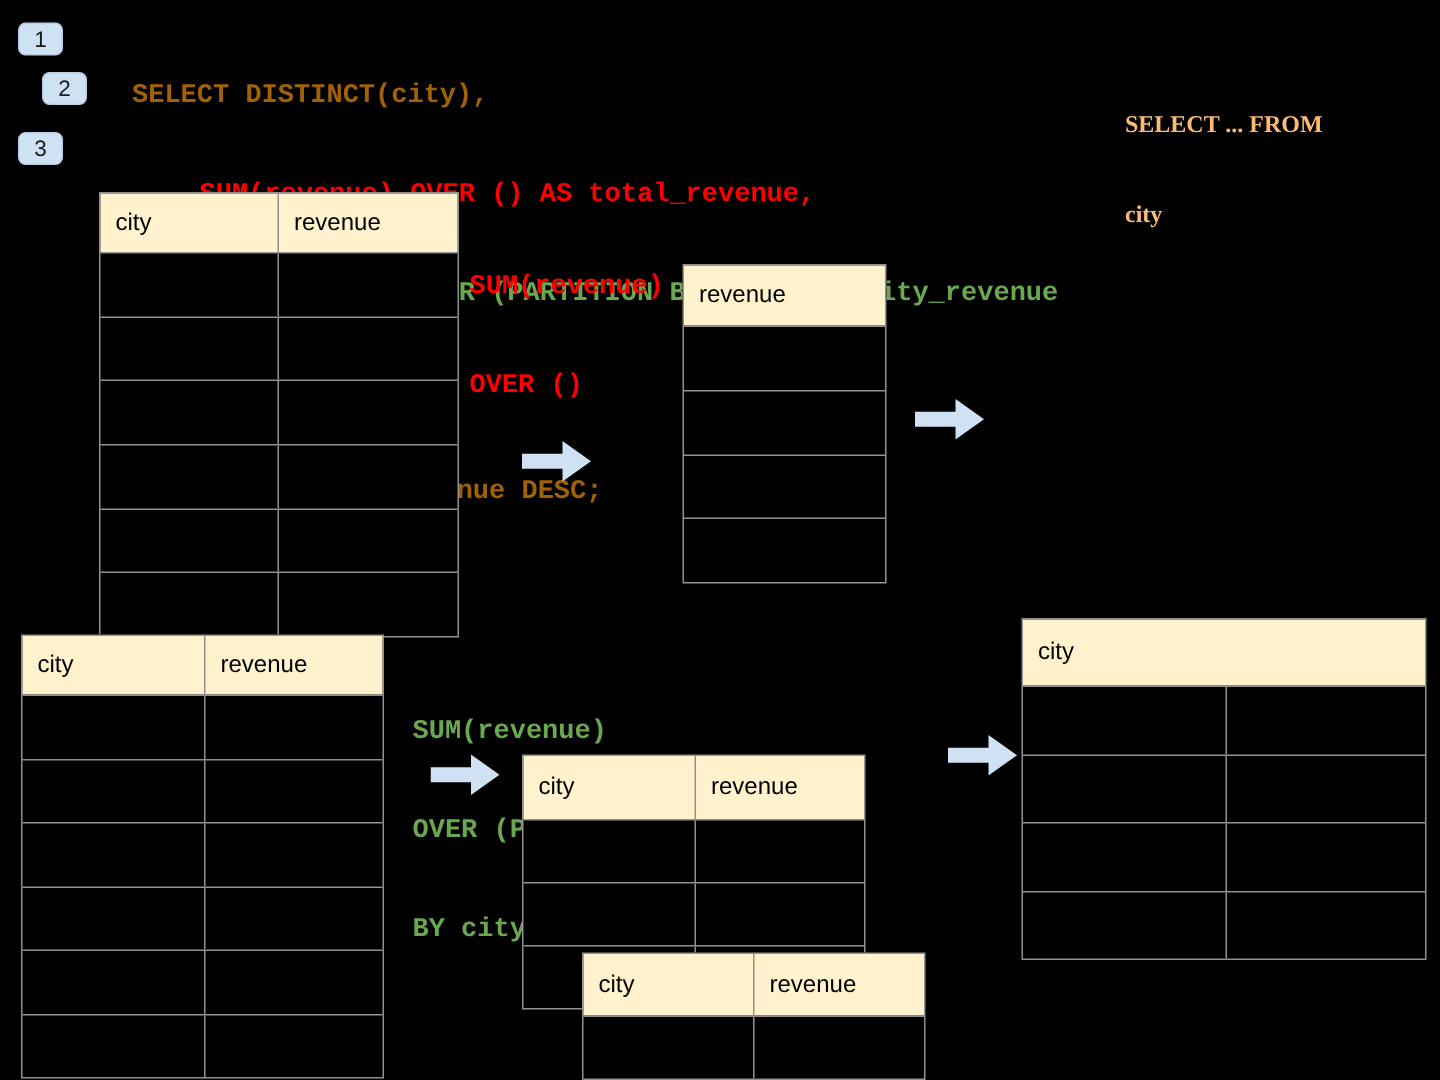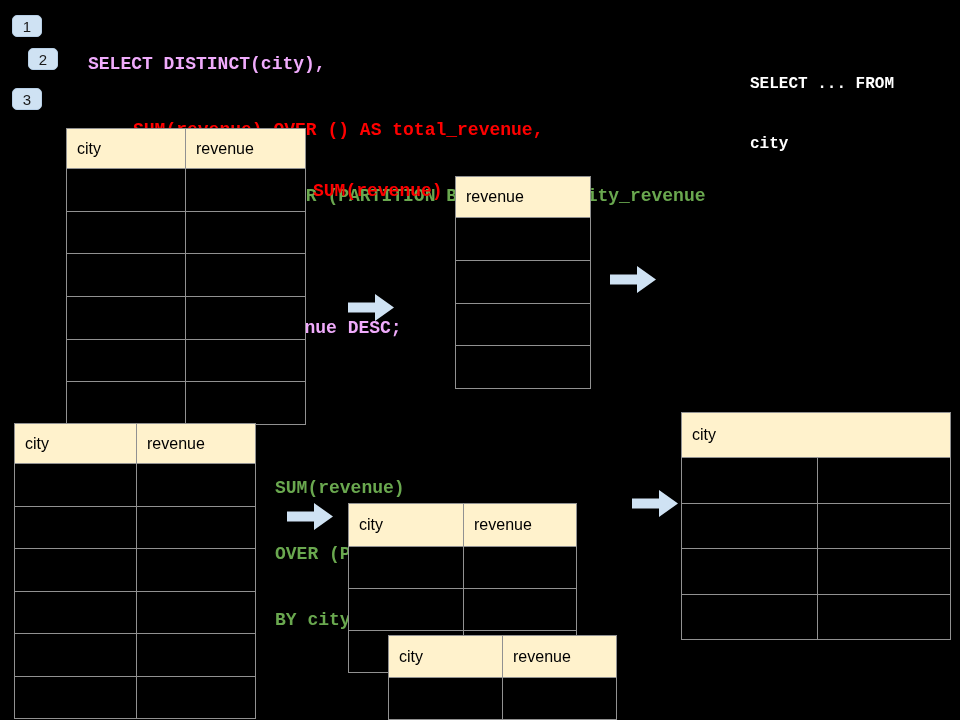--- a/index.html
+++ b/index.html
@@ -7,26 +7,26 @@
     position:relative; width:960px; height:720px; background:#000000;
     overflow:hidden; font-family:"Liberation Sans", sans-serif;
   }
   .code { font-family:"Liberation Mono","DejaVu Sans Mono",monospace; font-weight:bold; white-space:pre; }
 
   
   .sql-code { position:absolute; left:88px; top:9px; font-size:18px; line-height:22px; }
   .sql-line { height:22px; }
   .ind1 { margin-left:22px; }
   .ind2 { margin-left:45px; }
-  .c-purple { color:#f0abfc; }
+  .c-purple { color:#a16207; }
   .c-red    { color:#ff0000; }
   .c-green  { color:#6aa84f; }
 
   
-  .side-note { position:absolute; left:750px; top:34px; font-size:16px; line-height:20px; color:#ffffff; }
+  .side-note { position:absolute; left:750px; top:34px; font-size:16px; line-height:20px; color:#fdba74;font-family:Liberation Serif, serif; }
 
   
   .fn-label { position:absolute; font-size:18px; line-height:22px; }
   .fn-total { left:313px; top:136px; color:#ff0000; }
   .fn-part  { left:275px; top:433px; color:#6aa84f; }
 
   
   .badge {
     position:absolute; width:30px; height:22px; background:#cfe2f3;
     border:1px solid #b7cfe6; border-radius:5px; box-sizing:border-box;
@@ -108,20 +108,21 @@
     <div class="sql-line c-purple ind1">ORDER by city_revenue DESC;</div>
   </div>
 
   <div class="side-note code">
     <div>SELECT ... FROM</div>
     <div>city</div>
   </div>
 
   <div class="fn-label fn-total code">
     <div>SUM(revenue)</div>
+    <div>OVER ()</div>
   </div>
 
   <div class="fn-label fn-part code">
     <div>SUM(revenue)</div>
     <div>OVER (PARTITION</div>
     <div>BY city)</div>
   </div>
 
   <div class="tbl t1">
     <div class="thead">

